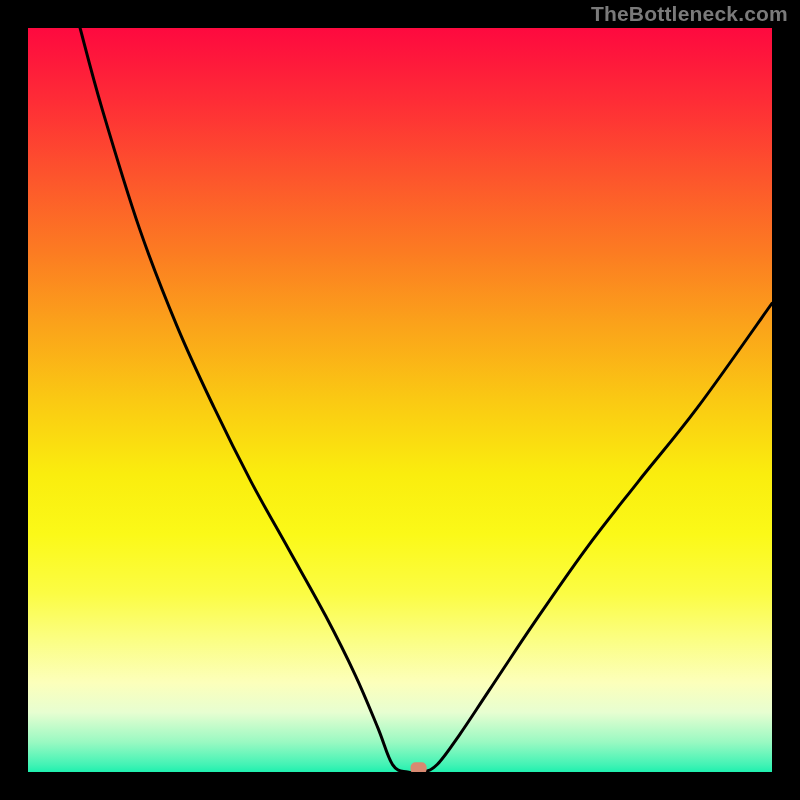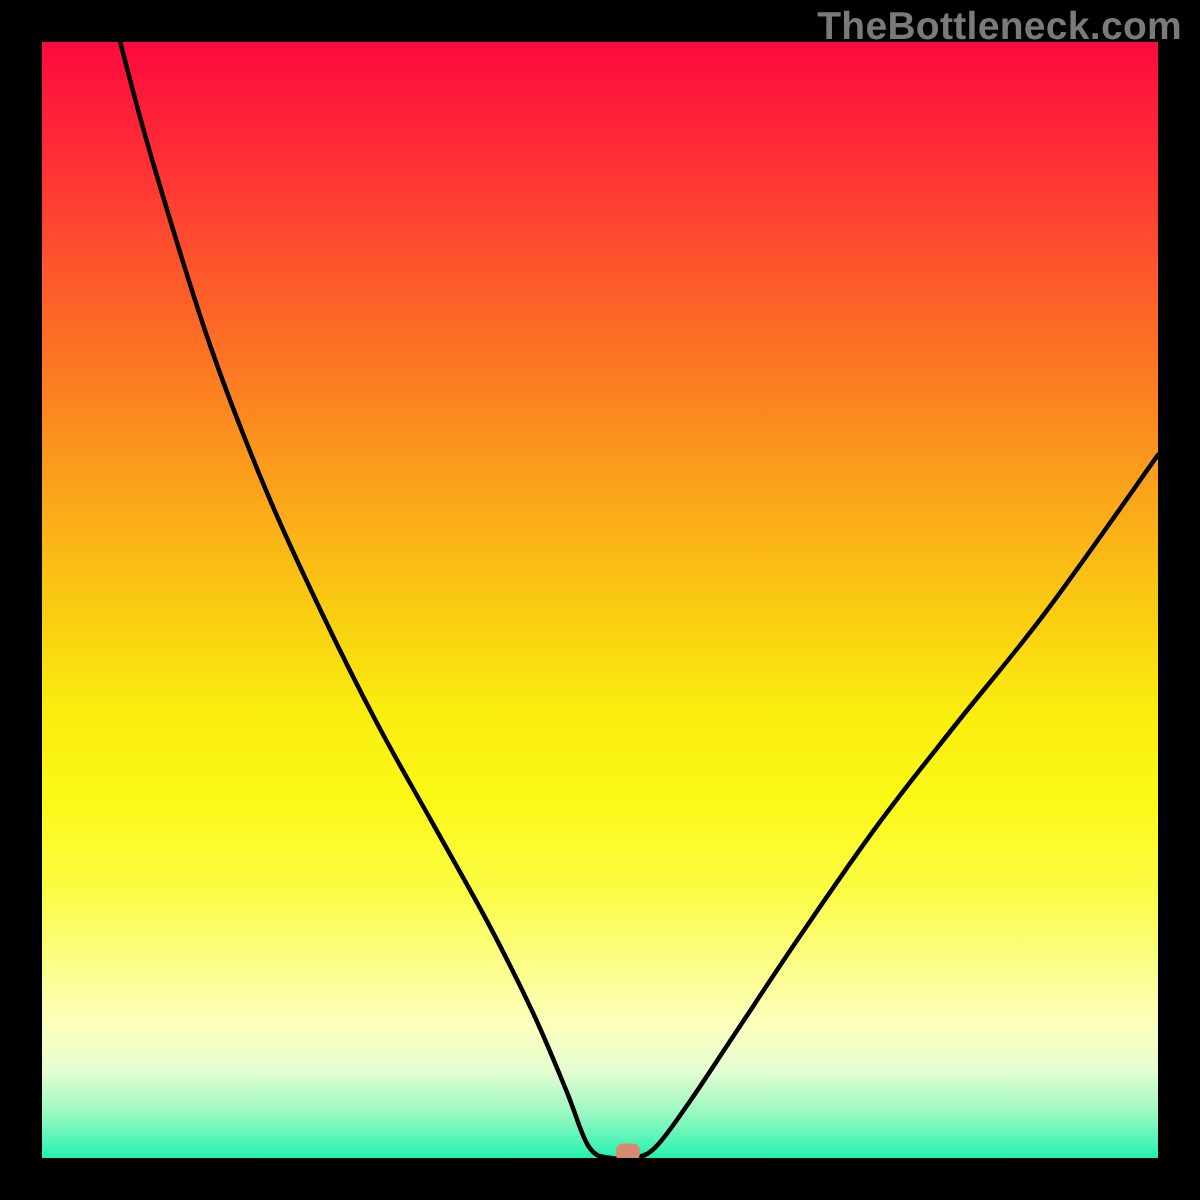--- a/index.html
+++ b/index.html
@@ -14,21 +14,21 @@
     position: relative;
     width: 800px;
     height: 800px;
     background: #000;
   }
   .watermark {
     position: absolute;
     top: 2px;
     right: 12px;
     font-family: Arial, Helvetica, sans-serif;
-    font-size: 26px;
+    font-size: 21px;
     font-weight: 600;
     color: #7a7a7a;
     z-index: 10;
     letter-spacing: 0.2px;
   }
   .plot {
     position: absolute;
     left: 28px;
     top: 28px;
     width: 744px;

